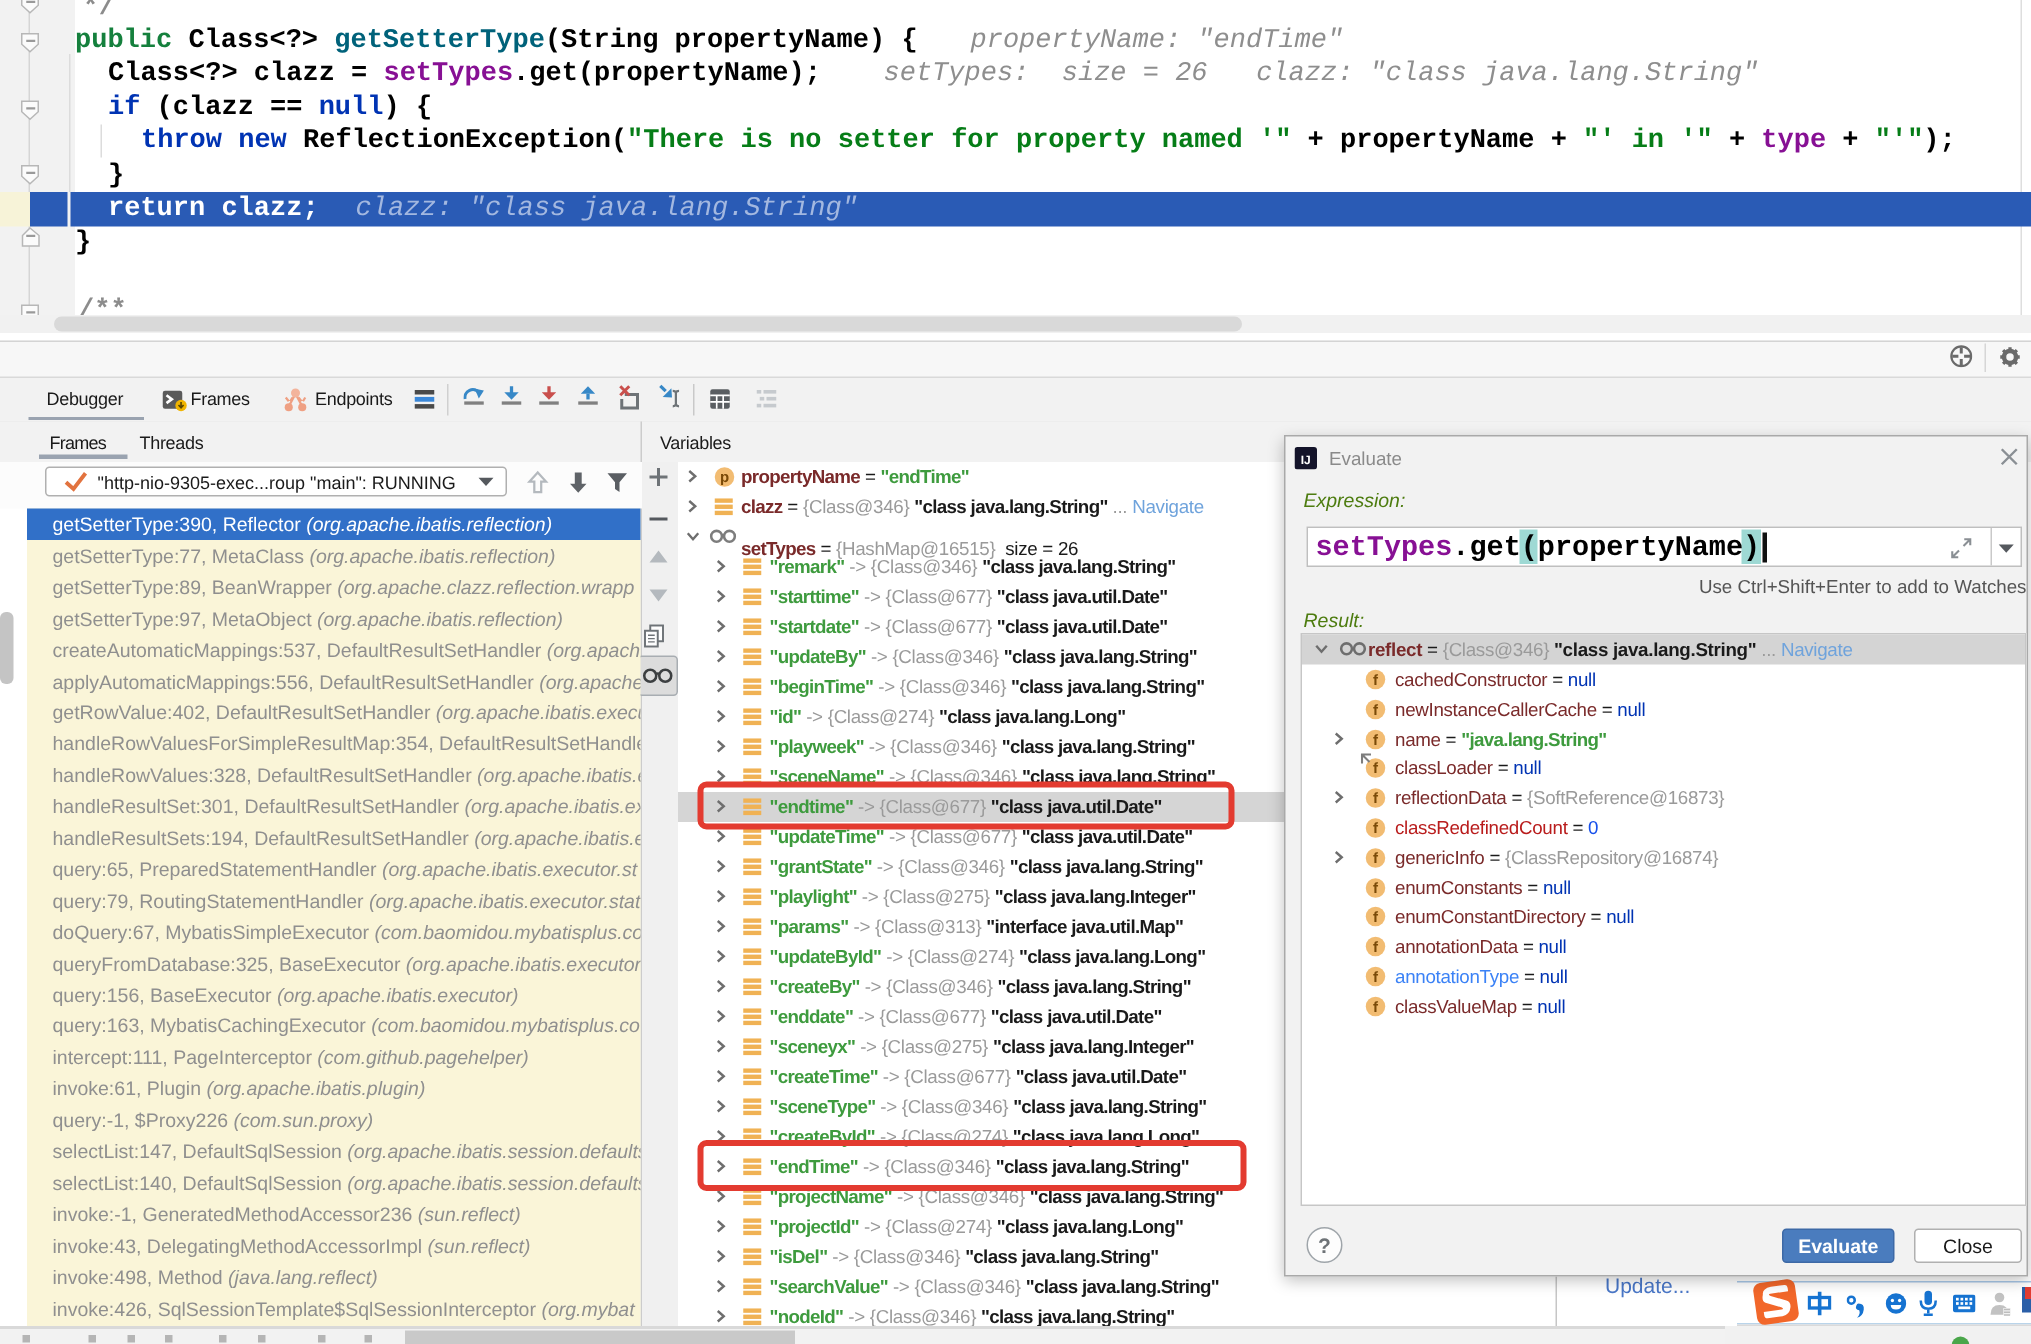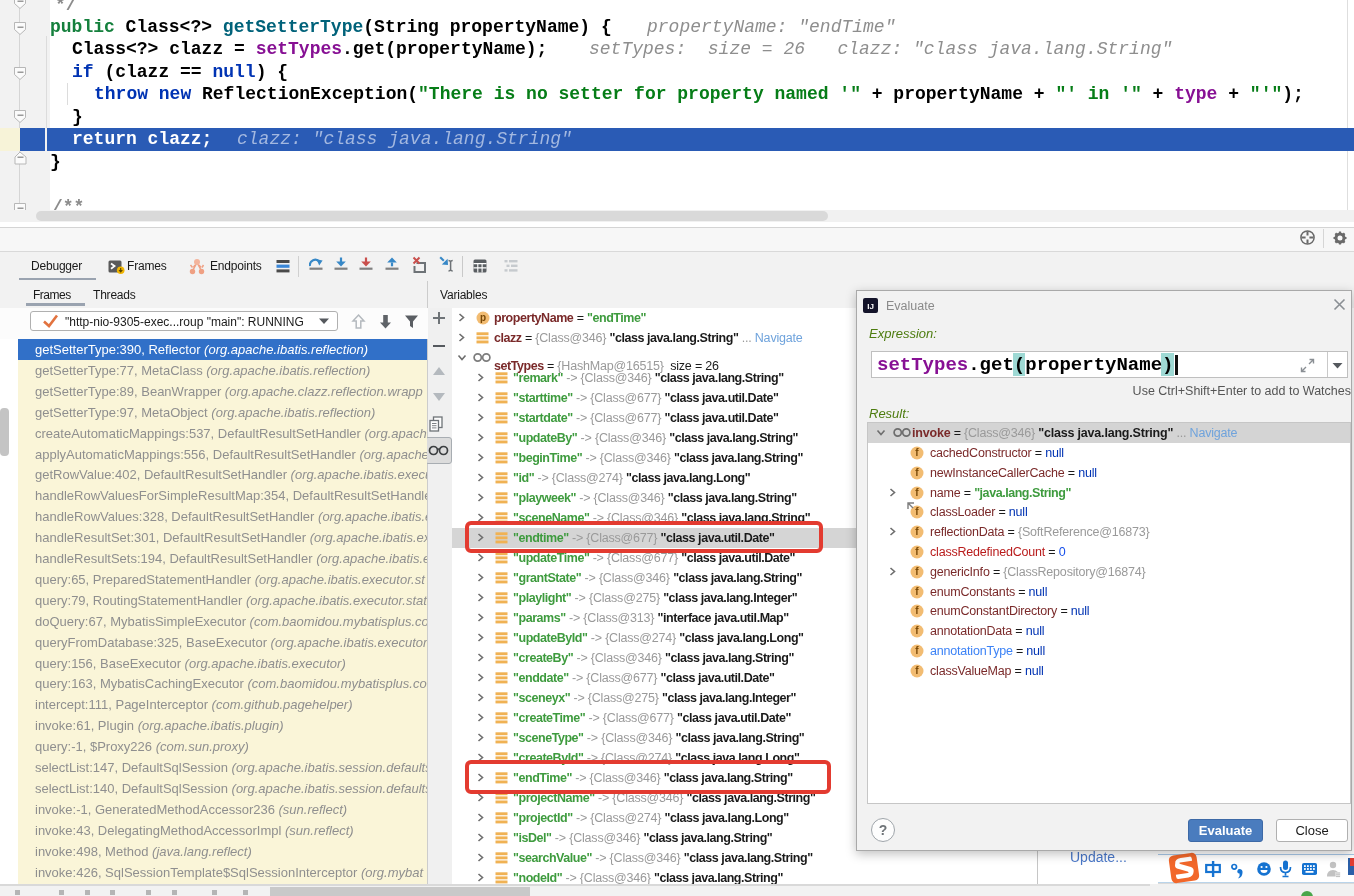--- a/index.html
+++ b/index.html
@@ -643,21 +643,21 @@
 <div class="abs ui" style="left:869px;top:406px;">Result:</div>
 <div class="abs" style="left:867px;top:422px;width:484px;height:382px;background:#fff;border:1px solid #c6c6c6;box-sizing:border-box;"></div>
 <div class="abs" style="left:868px;top:423px;width:482px;height:20px;background:#d4d4d4;"></div>
 <svg class="abs" style="left:876px;top:428px" width="10" height="10" viewBox="0 0 10 10">
     <path d="M1.5,2.5 L5,6.5 L8.5,2.5" fill="none" stroke="#6e6e6e" stroke-width="1.6"></path>
   </svg>
 <svg class="abs" style="left:893px;top:427px" width="18" height="11" viewBox="0 0 18 11">
     <circle cx="4.7" cy="5.5" r="3.6" fill="none" stroke="#6e6e6e" stroke-width="1.7"></circle>
     <circle cx="13.3" cy="5.5" r="3.6" fill="none" stroke="#6e6e6e" stroke-width="1.7"></circle>
   </svg>
-<div class="vrow" style="left:912px;top:423px;"><span class="b" style="color:#7a2a2a">invoke</span><span style="color:#1a1a1a"> = </span><span style="color:#9a9a9a">{Class@346} </span><span class="b" style="color:#1a1a1a">"class java.lang.String"</span><span style="color:#9a9a9a"> ... </span><span style="color:#6fa3dc">Navigate</span></div>
+<div class="vrow" style="left:912px;top:423px;"><span class="b" style="color:#7a2a2a">reflect</span><span style="color:#1a1a1a"> = </span><span style="color:#9a9a9a">{Class@346} </span><span class="b" style="color:#1a1a1a">"class java.lang.String"</span><span style="color:#9a9a9a"> ... </span><span style="color:#6fa3dc">Navigate</span></div>
 <svg class="abs" style="left:910px;top:446px" width="14" height="14" viewBox="0 0 14 14">
     <circle cx="7" cy="7" r="6.5" fill="#f2bc72"></circle>
     <text x="7" y="10.4" text-anchor="middle" font-family="Liberation Sans" font-size="10" font-weight="bold" fill="#7a4a08">f</text>
   </svg>
 <div class="vrow" style="left:930px;top:443px;"><span style="color:#7a2a2a">cachedConstructor</span><span style="color:#1a1a1a"> = </span><span style="color:#0033b3">null</span></div>
 <svg class="abs" style="left:910px;top:465.8px" width="14" height="14" viewBox="0 0 14 14">
     <circle cx="7" cy="7" r="6.5" fill="#f2bc72"></circle>
     <text x="7" y="10.4" text-anchor="middle" font-family="Liberation Sans" font-size="10" font-weight="bold" fill="#7a4a08">f</text>
   </svg>
 <div class="vrow" style="left:930px;top:462.8px;"><span style="color:#7a2a2a">newInstanceCallerCache</span><span style="color:#1a1a1a"> = </span><span style="color:#0033b3">null</span></div>

